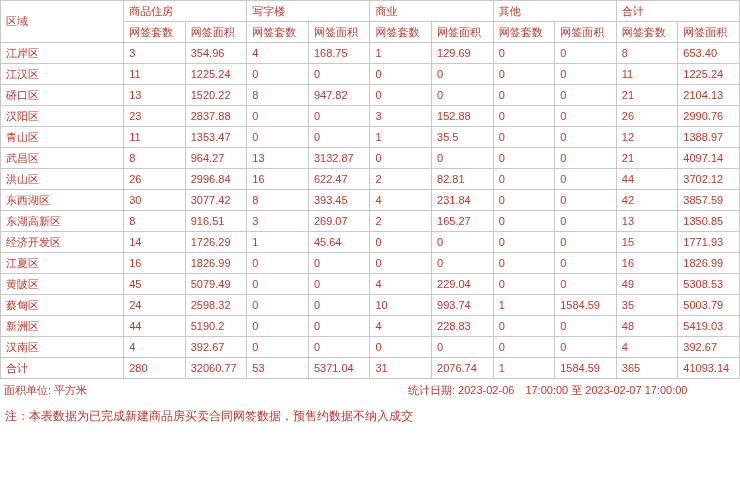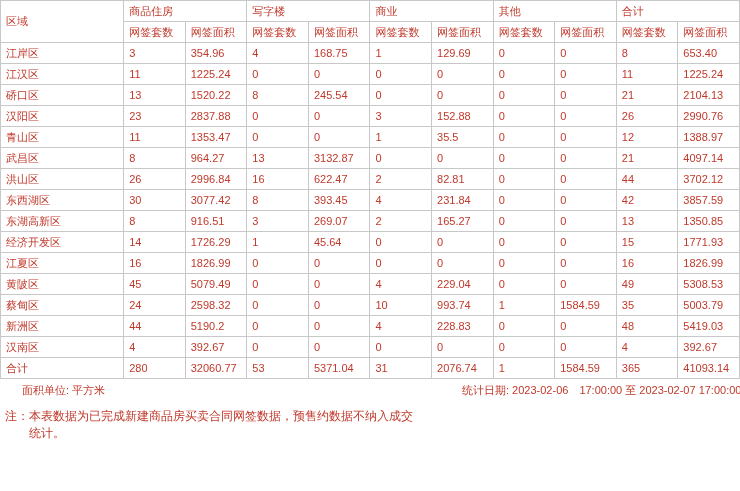--- a/index.html
+++ b/index.html
@@ -51,21 +51,21 @@
   .row-total td {
     border-top: 1px solid #c8c8c8;
   }
   .meta-table {
     border-collapse: collapse;
     width: 740px;
     table-layout: fixed;
   }
   .meta-table td {
     border: none;
-    padding: 4px 22px;
+    padding: 4px 4px;
     font-size: 11px;
     color: #c0392b;
     vertical-align: top;
   }
   .note-wrap {
     padding: 6px 5px 0 5px;
     font-size: 12px;
     color: #c0392b;
     line-height: 17px;
   }
@@ -127,21 +127,21 @@
         <td>0</td>
         <td>0</td>
         <td>11</td>
         <td>1225.24</td>
       </tr>
       <tr>
         <td>硚口区</td>
         <td>13</td>
         <td>1520.22</td>
         <td>8</td>
-        <td>245.54</td>
+        <td>947.82</td>
         <td>0</td>
         <td>0</td>
         <td>0</td>
         <td>0</td>
         <td>21</td>
         <td>2104.13</td>
       </tr>
       <tr>
         <td>汉阳区</td>
         <td>23</td>
@@ -319,16 +319,15 @@
     <tbody>
       <tr>
         <td class="unit-cell">面积单位: 平方米</td>
         <td class="stat-cell">统计日期: 2023-02-06　17:00:00 至 2023-02-07 17:00:00</td>
       </tr>
     </tbody>
   </table>
 
   <div class="note-wrap">
     <div>注：本表数据为已完成新建商品房买卖合同网签数据，预售约数据不纳入成交</div>
-    <div class="note-indent">统计。</div>
   </div>
 
 </div>
 
 </body></html>

